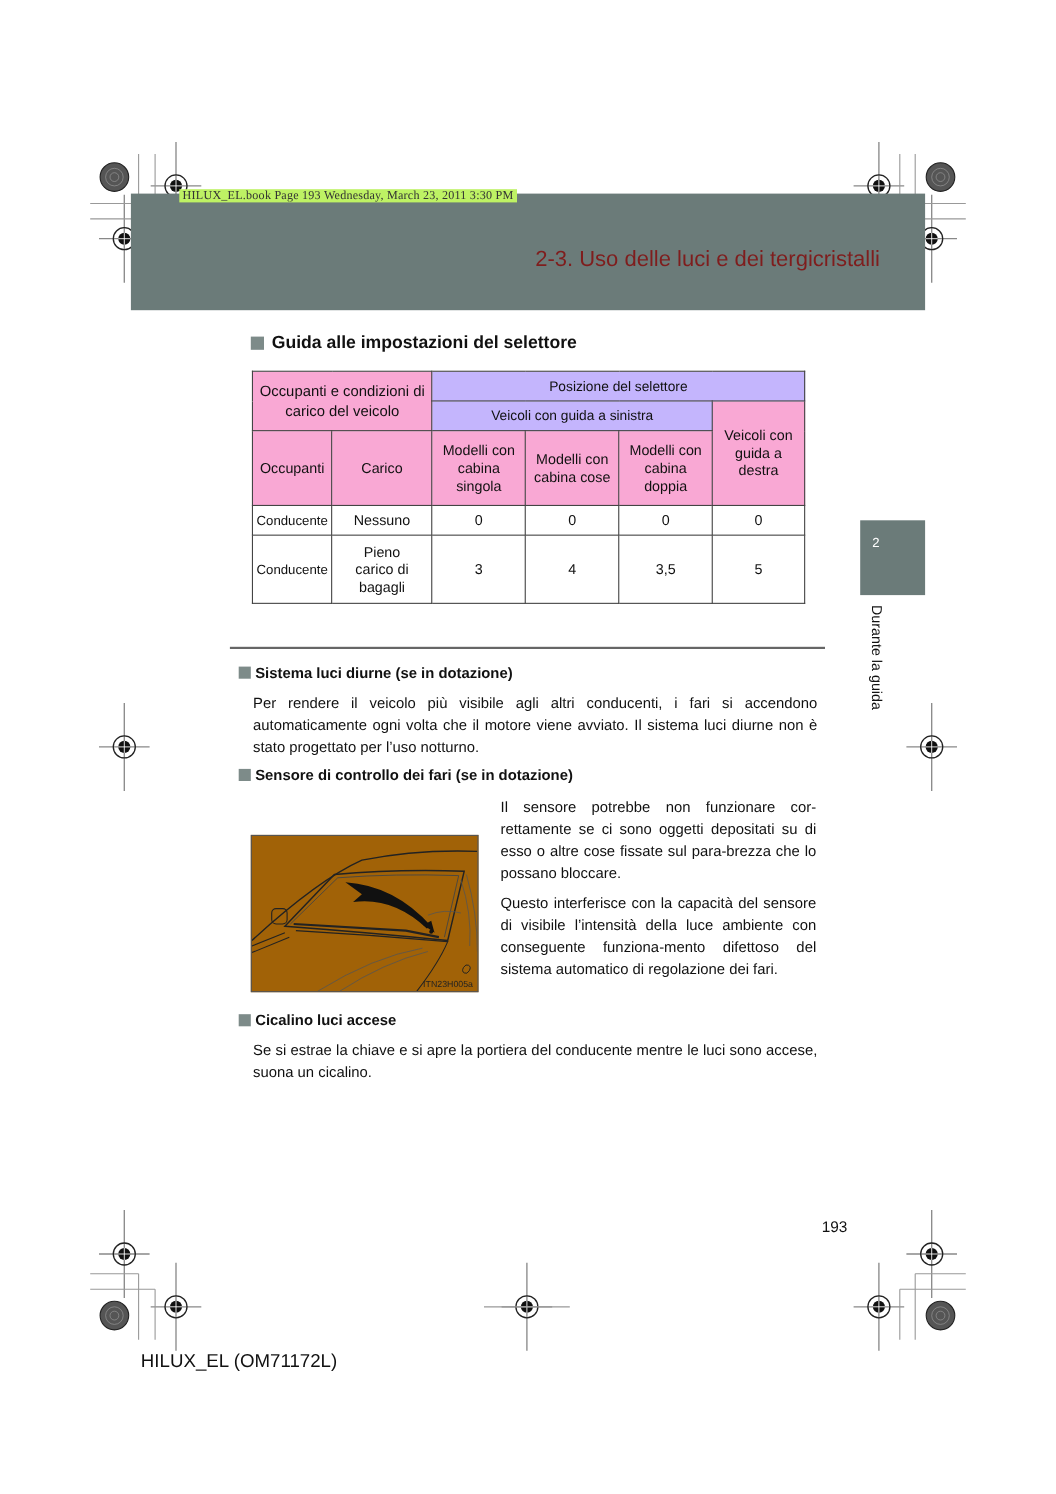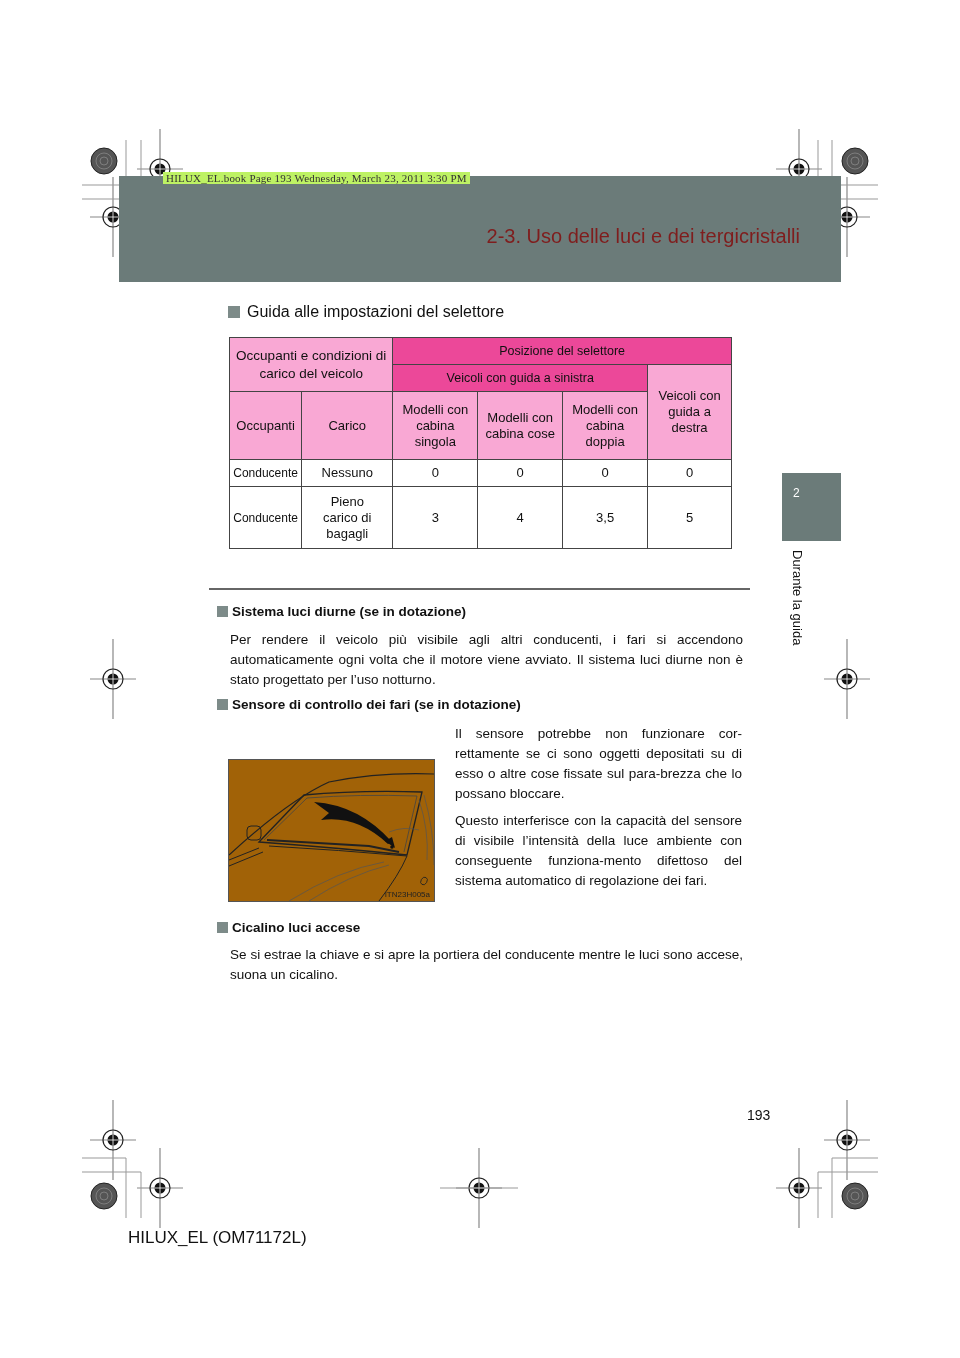--- a/index.html
+++ b/index.html
@@ -28,38 +28,38 @@
   }
   .side-tab-num {
     position: absolute; left: 11px; top: 13px; color: #fff; font-size: 12px;
   }
   .side-label {
     position: absolute; left: 790px; top: 550px; writing-mode: vertical-rl;
     font-size: 13px; color: #111; white-space: nowrap;
   }
   
   .h-main {
-    position: absolute; left: 228px; top: 303px; font-size: 16px; font-weight: normal;
+    position: absolute; left: 228px; top: 303px; font-size: 16px; font-weight: bold;
     display: flex; align-items: center; white-space: nowrap;
   }
   .sq {
     display: inline-block; width: 12px; height: 12px; background: #7d8b89;
     margin-right: 7px;
   }
   .sq-small { width: 11px; height: 11px; margin-right: 4px; }
   
   table.sel {
     position: absolute; left: 229px; top: 337px; width: 503px;
     border-collapse: collapse; font-size: 13px; text-align: center;
   }
   table.sel td {
     border: 1px solid #444; padding: 0 2px; line-height: 16px; vertical-align: middle;
   }
   table.sel td.hd { background: #f9a8d4; }
-  table.sel td.hd2 { background: #ec4899; font-size: 12.5px; }
+  table.sel td.hd2 { background: #c4b5fd; font-size: 12.5px; }
   .small { font-size: 12px; }
   
   .divider {
     position: absolute; left: 209px; top: 588px; width: 541px; height: 2px; background: #666;
   }
   .sub-h {
     position: absolute; left: 217px; font-size: 13.5px; font-weight: bold;
     display: flex; align-items: center; white-space: nowrap;
   }
   .para {

